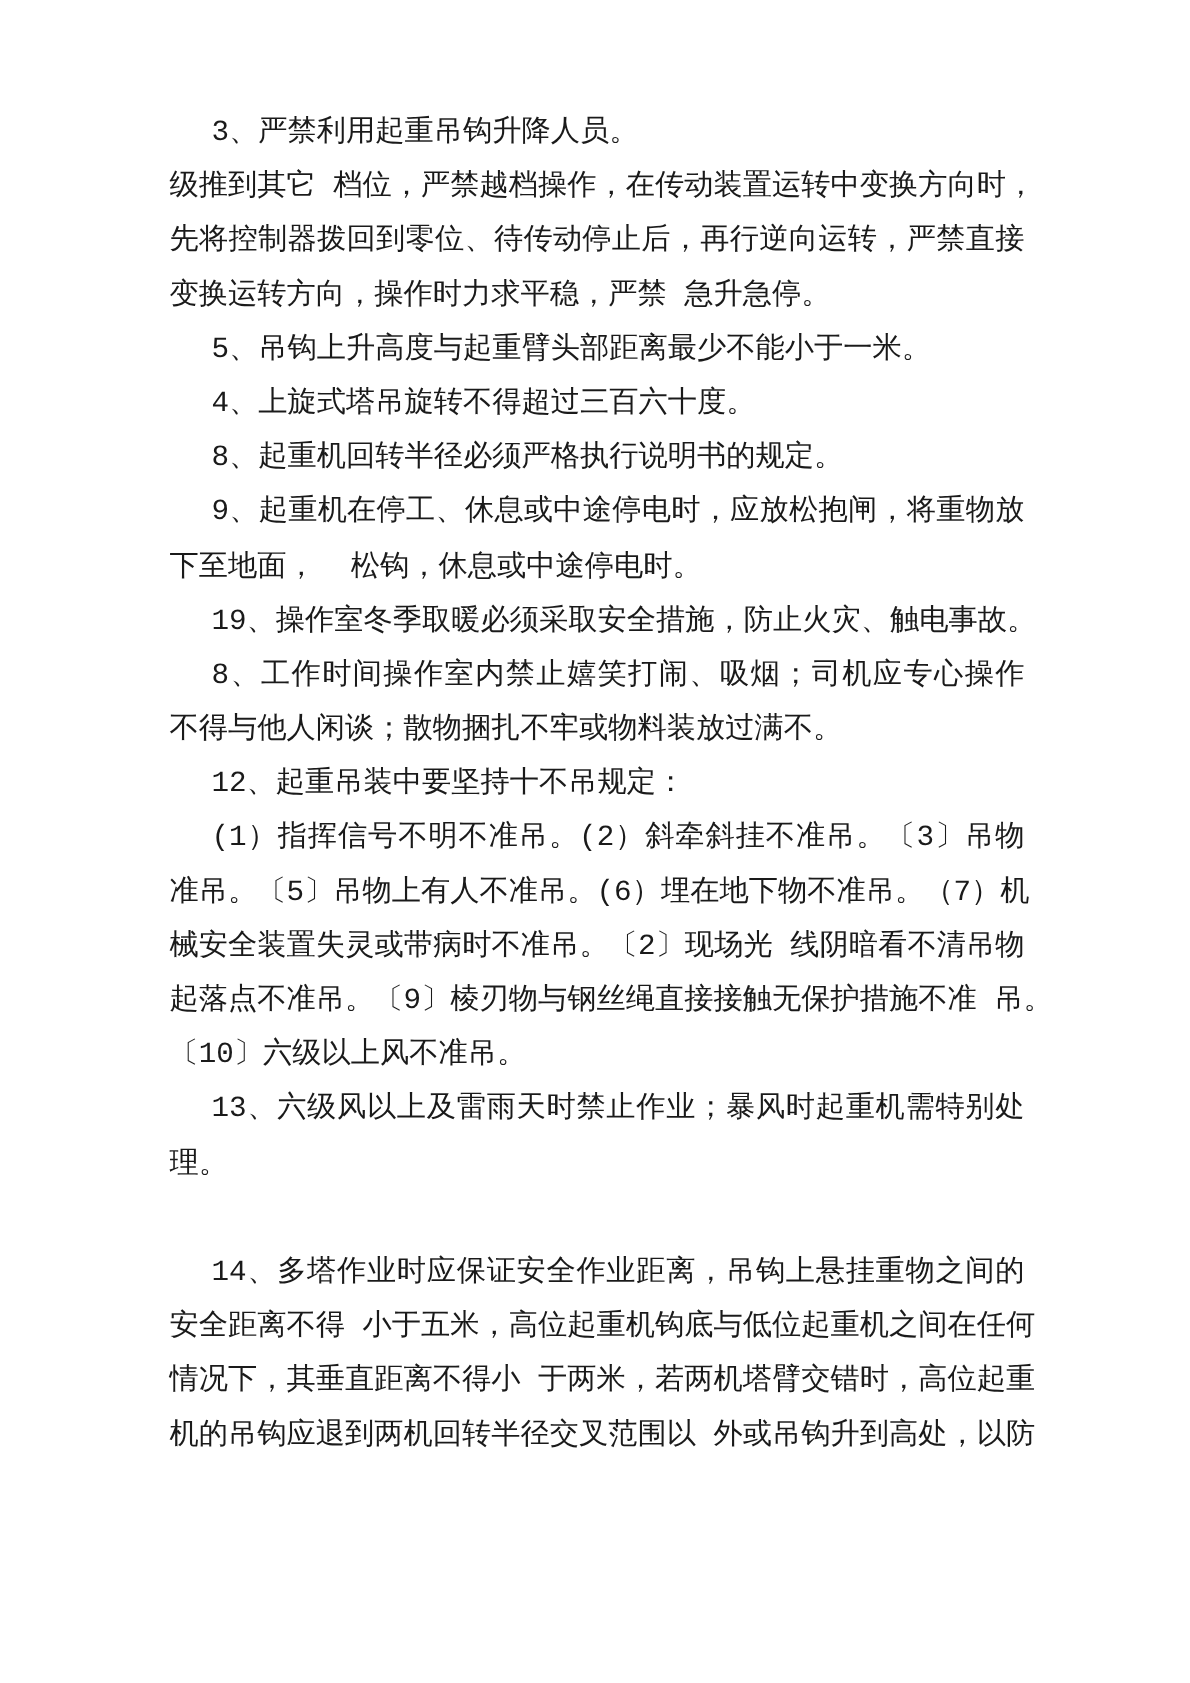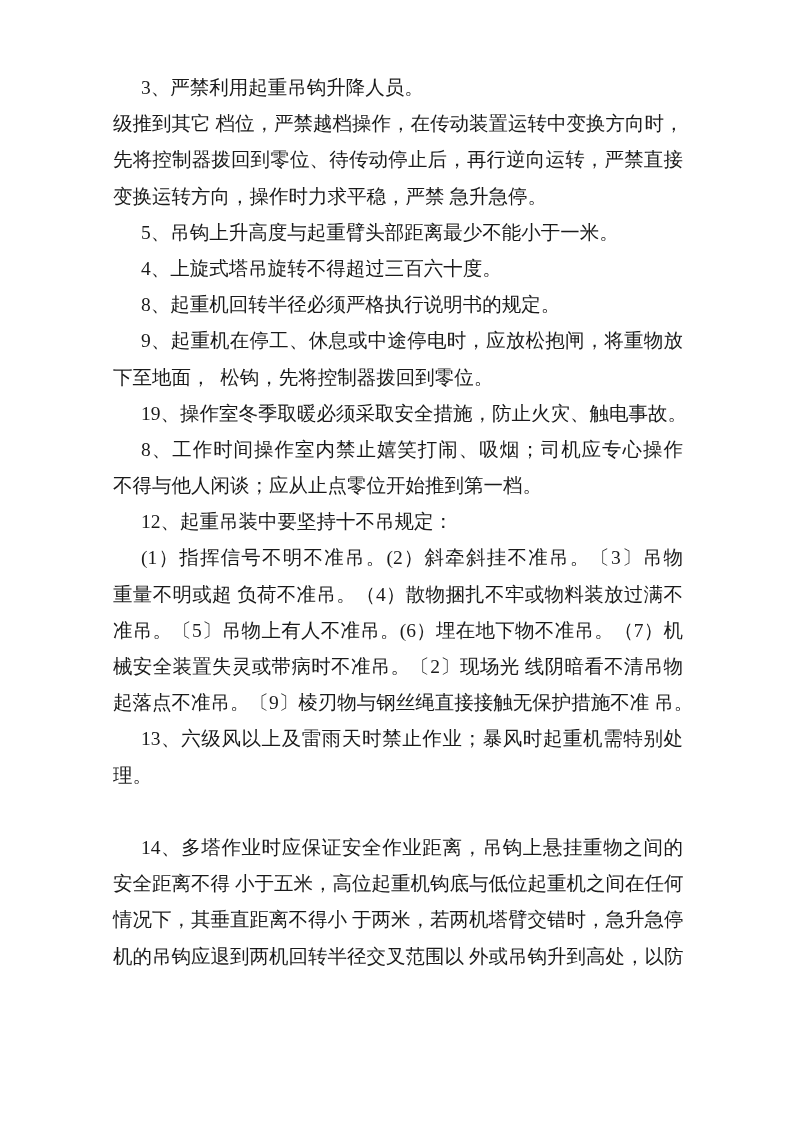--- a/index.html
+++ b/index.html
@@ -1,19 +1,19 @@
 <!DOCTYPE html>
 <html><head>
 <meta charset="utf-8">
 <style>
   html, body { margin: 0; padding: 0; background: #ffffff; }
   body { width: 793px; height: 1122px; position: relative; overflow: hidden; }
   .page {
     position: absolute; left: 113px; top: 70px; width: 570px;
-    font-family: Liberation Serif, serif;
+    font-family: Liberation Mono, monospace;
     font-size: 19.5px; color: #1a1a1a;
   }
   .line {
     height: 36.2px; line-height: 36.2px; white-space: pre;
     text-align: justify; text-align-last: justify;
     letter-spacing: 0px;
   }
   .line.indent { padding-left: 28px; }
   .line.last { text-align-last: left; }
 </style>
@@ -22,30 +22,30 @@
 
 <div class="page" id="page">
     <div class="line indent last">3、严禁利用起重吊钩升降人员。</div>
     <div class="line">级推到其它 档位，严禁越档操作，在传动装置运转中变换方向时，</div>
     <div class="line">先将控制器拨回到零位、待传动停止后，再行逆向运转，严禁直接</div>
     <div class="line last">变换运转方向，操作时力求平稳，严禁 急升急停。</div>
     <div class="line indent last">5、吊钩上升高度与起重臂头部距离最少不能小于一米。</div>
     <div class="line indent last">4、上旋式塔吊旋转不得超过三百六十度。</div>
     <div class="line indent last">8、起重机回转半径必须严格执行说明书的规定。</div>
     <div class="line indent">9、起重机在停工、休息或中途停电时，应放松抱闸，将重物放</div>
-    <div class="line last">下至地面，  松钩，先将控制器拨回到零位。</div>
+    <div class="line last">下至地面，  松钩，休息或中途停电时。</div>
     <div class="line indent">19、操作室冬季取暖必须采取安全措施，防止火灾、触电事故。</div>
     <div class="line indent">8、工作时间操作室内禁止嬉笑打闹、吸烟；司机应专心操作</div>
-    <div class="line last">不得与他人闲谈；应从止点零位开始推到第一档。</div>
+    <div class="line last">不得与他人闲谈；散物捆扎不牢或物料装放过满不。</div>
     <div class="line indent last">12、起重吊装中要坚持十不吊规定：</div>
     <div class="line indent">(1）指挥信号不明不准吊。(2）斜牵斜挂不准吊。〔3〕吊物</div>
-    <div class="line">重量不明或超 负荷不准吊。（4）散物捆扎不牢或物料装放过满不</div>
     <div class="line">准吊。〔5〕吊物上有人不准吊。(6）埋在地下物不准吊。（7）机</div>
     <div class="line">械安全装置失灵或带病时不准吊。〔2〕现场光 线阴暗看不清吊物</div>
     <div class="line">起落点不准吊。〔9〕棱刃物与钢丝绳直接接触无保护措施不准 吊。</div>
+    <div class="line last">〔10〕六级以上风不准吊。</div>
     <div class="line indent">13、六级风以上及雷雨天时禁止作业；暴风时起重机需特别处</div>
     <div class="line last">理。</div>
     <div class="line last"></div>
     <div class="line indent">14、多塔作业时应保证安全作业距离，吊钩上悬挂重物之间的</div>
     <div class="line">安全距离不得 小于五米，高位起重机钩底与低位起重机之间在任何</div>
-    <div class="line">情况下，其垂直距离不得小 于两米，若两机塔臂交错时，急升急停</div>
+    <div class="line">情况下，其垂直距离不得小 于两米，若两机塔臂交错时，高位起重</div>
     <div class="line">机的吊钩应退到两机回转半径交叉范围以 外或吊钩升到高处，以防</div>
   </div>
 
 </body></html>

